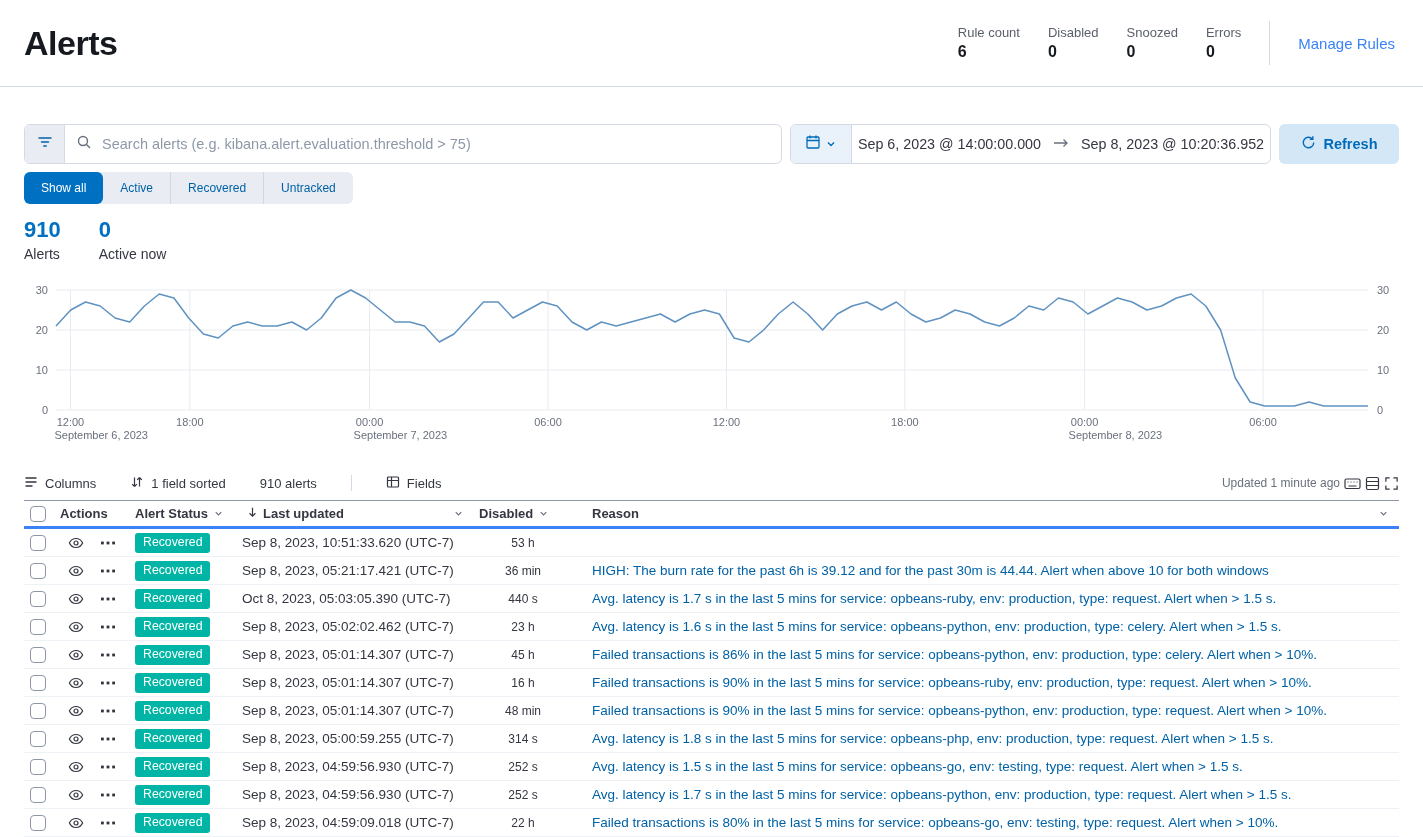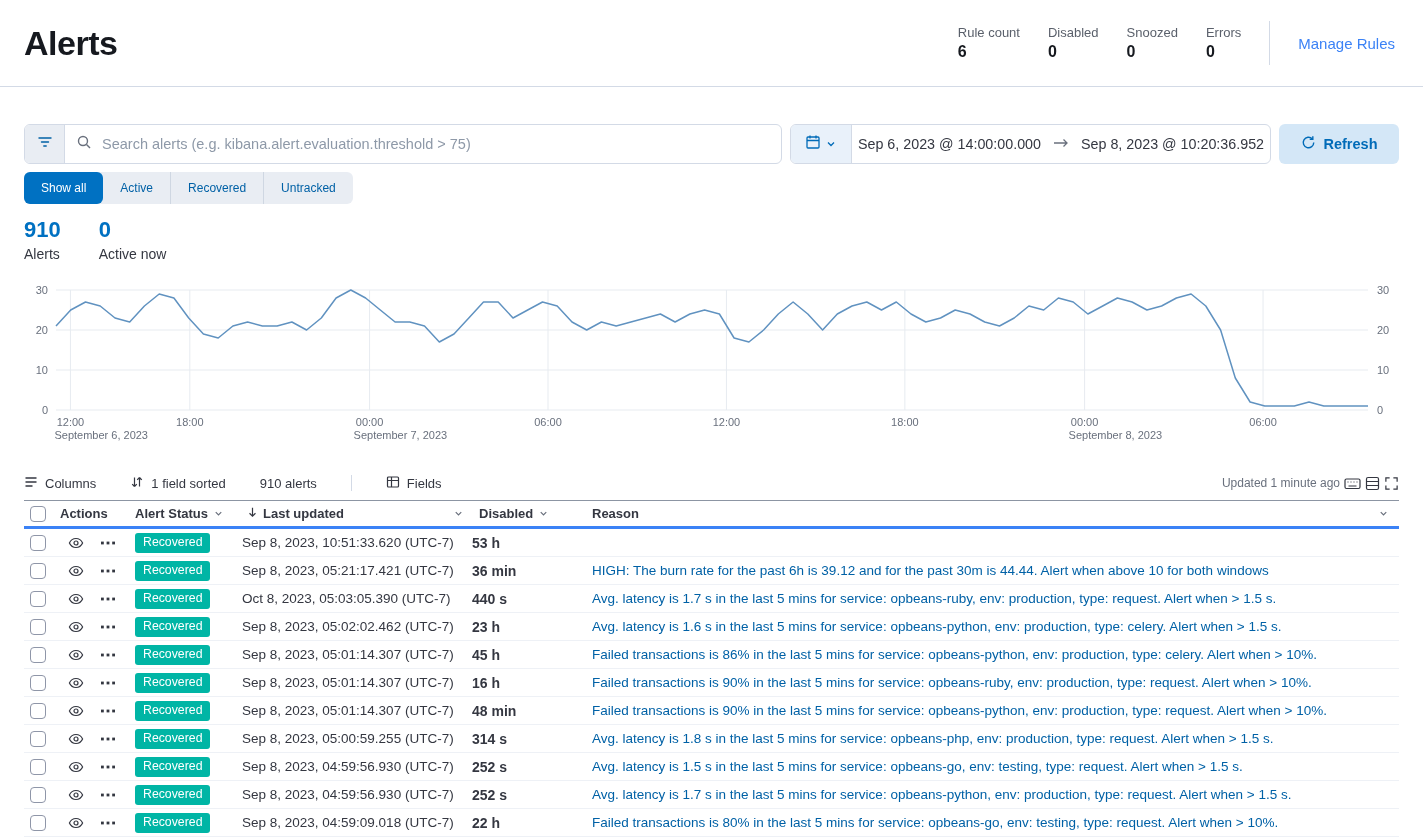--- a/index.html
+++ b/index.html
@@ -62,21 +62,21 @@
   .hc-duration{padding-left:7px;}
   .hc-reason{padding-left:12px;padding-right:10px;}
   .row{height:28px;border-bottom:1px solid #eef1f6;}
   .c-check{padding-left:6px;display:flex;align-items:center;}
   .checkbox{width:16px;height:16px;border:1px solid #8f96a8;border-radius:4px;background:#fff;display:inline-block;cursor:pointer;}
   .c-actions{display:flex;gap:16px;align-items:center;padding-left:10px;}
   .icon-btn{display:flex;cursor:pointer;}
   .c-status{padding-left:5px;}
   .badge{display:inline-block;background:#00b5a5;color:#fff;font-size:12.3px;font-weight:500;padding:2px 8px;border-radius:3px;line-height:1.3;}
   .c-updated{font-size:13.5px;white-space:nowrap;}
-  .c-duration{font-size:14px;text-align:left;padding-right:6px;white-space:nowrap;font-weight:bold;}
+  .c-duration{font-size:12px;text-align:center;padding-right:6px;white-space:nowrap;}
   .c-reason{padding-left:12px;overflow:hidden;}
   .reason-link{color:#0061a6;font-size:13.5px;text-decoration:none;white-space:nowrap;display:block;overflow:hidden;text-overflow:ellipsis;cursor:pointer;}
   .chev{display:flex;}
 </style>
 </head>
 <body>
 
 <div class="app-header">
   <h1 class="page-title">Alerts</h1>
   <div class="header-right">

